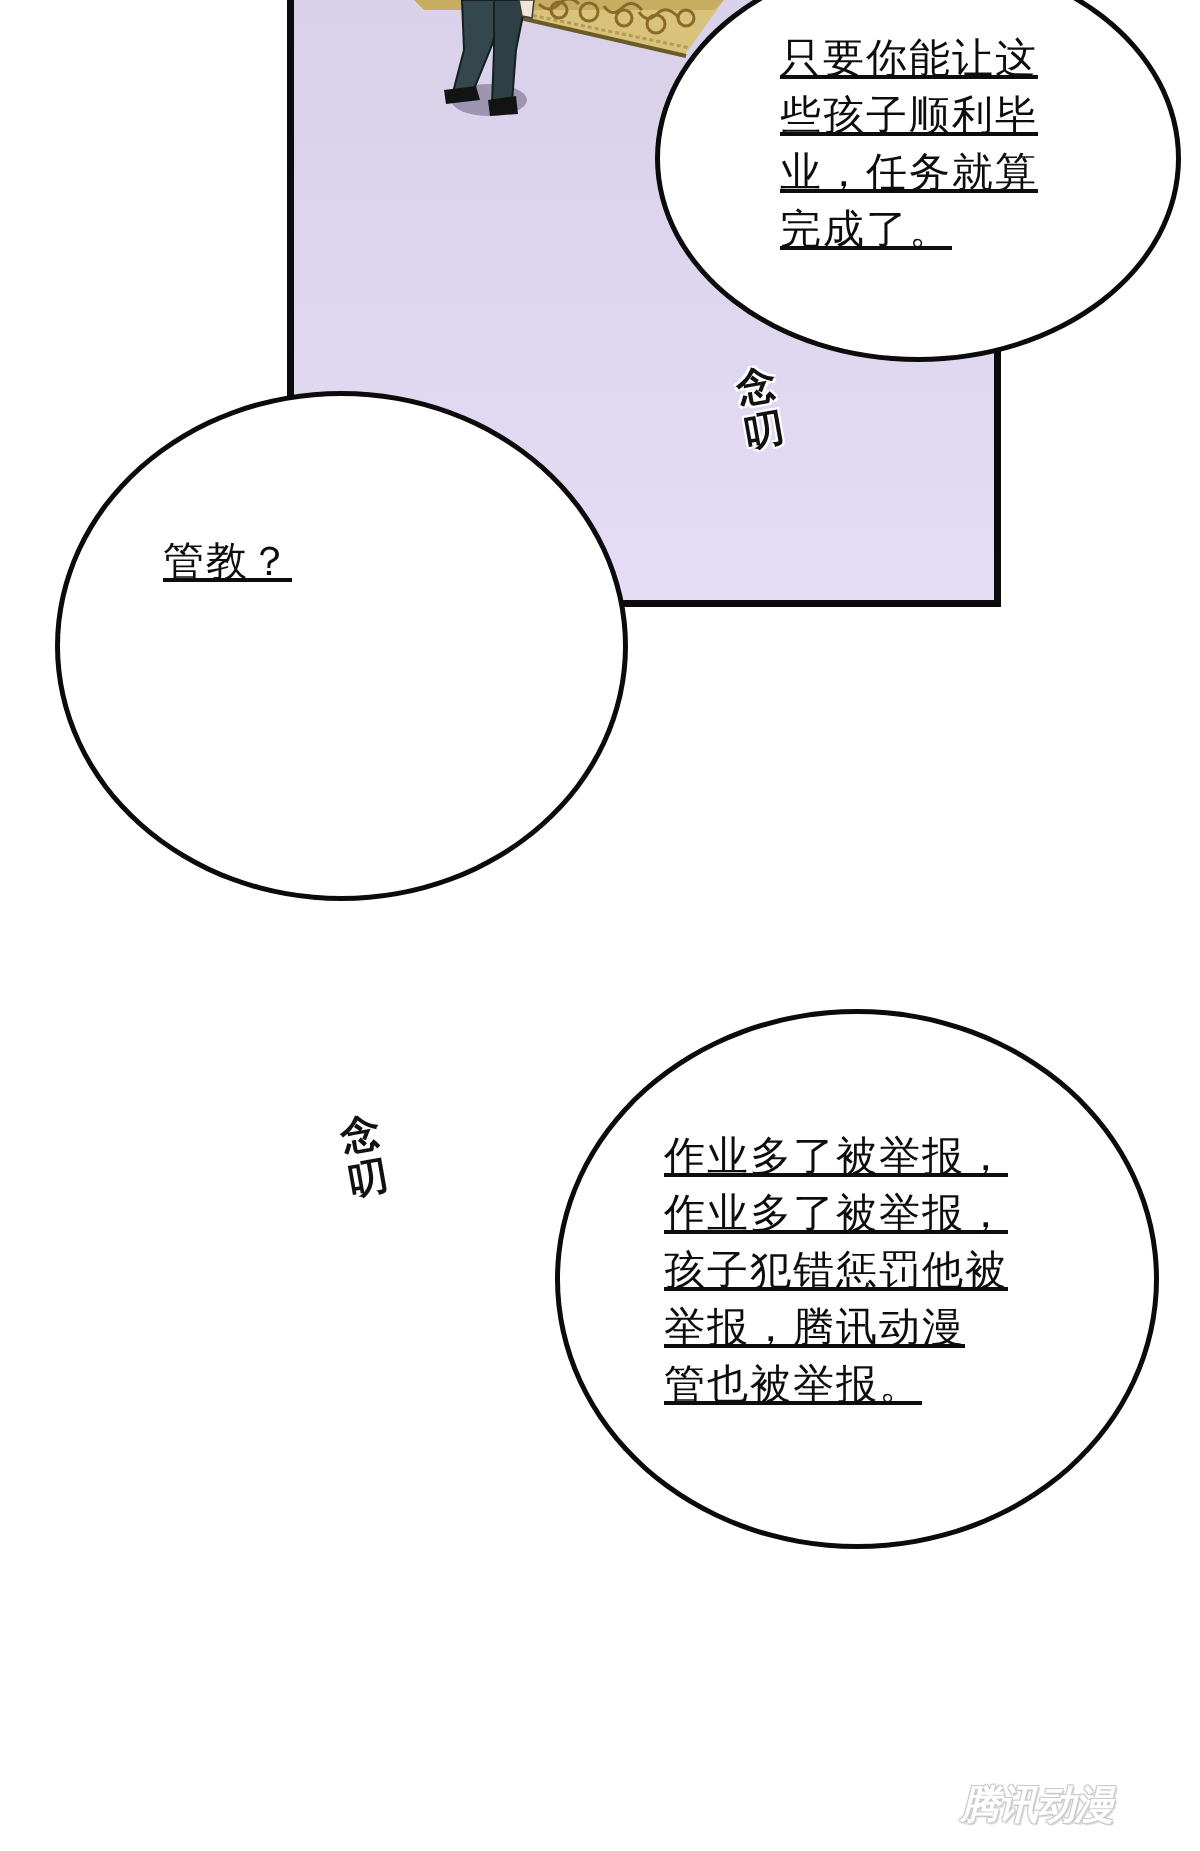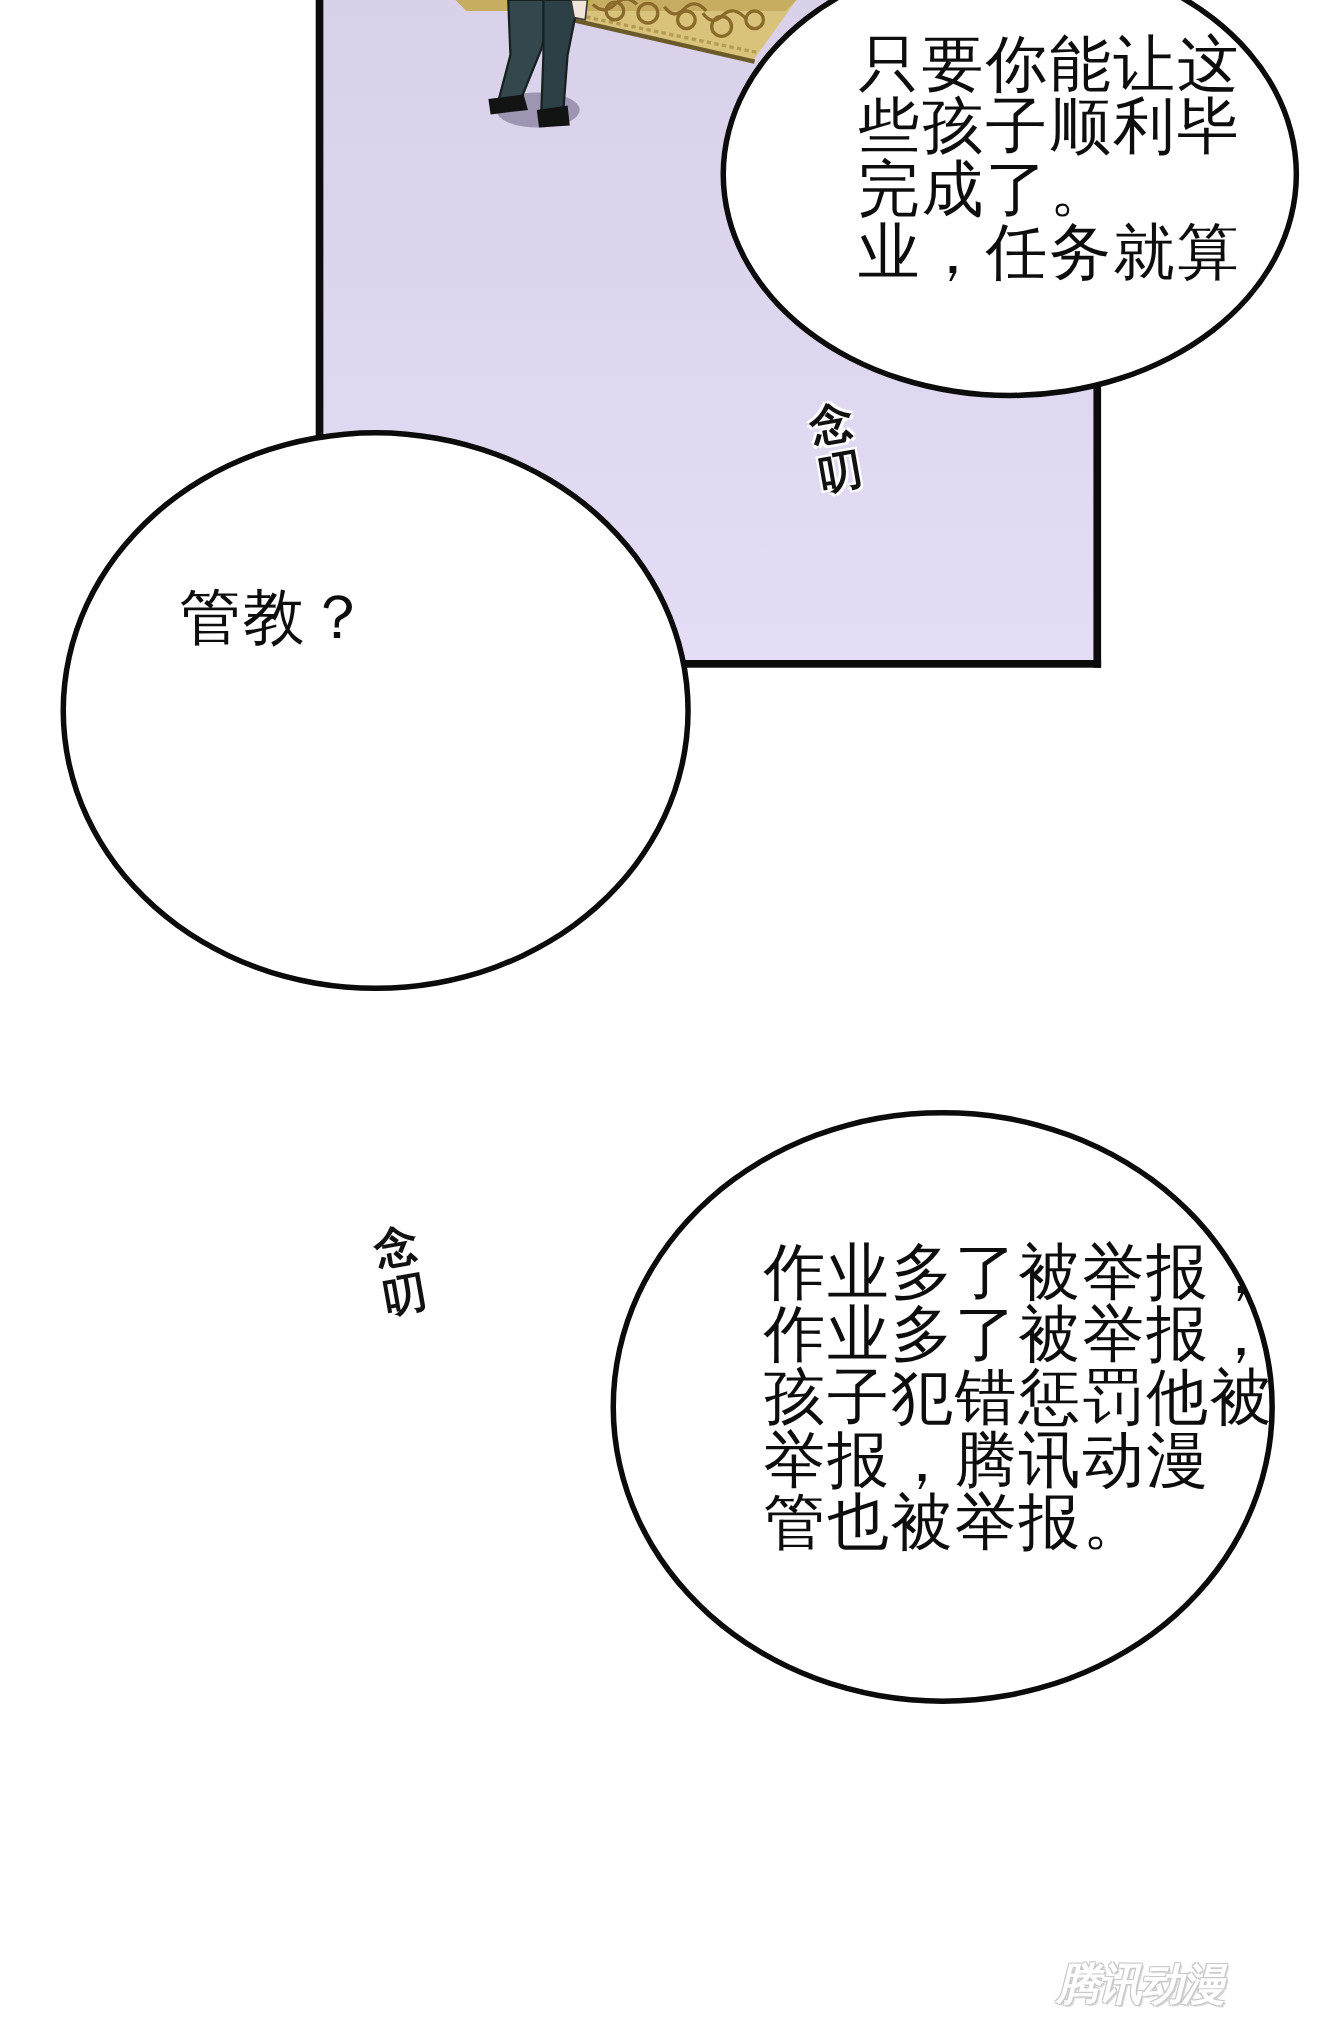--- a/index.html
+++ b/index.html
@@ -13,22 +13,22 @@
     border: 7px solid #0b0b0b; border-top: none;
     background: linear-gradient(180deg, #d9d1ea 0%, #ddd5ee 40%, #e5ddf6 100%);
     overflow: hidden;
   }
   .art { position: absolute; left: 0; top: 0; }
   .bubble {
     position: absolute; background: #ffffff; border: 5px solid #0b0b0b;
     border-radius: 50%; box-sizing: border-box;
   }
   .bubble-text {
-    position: absolute; color: #0d0d0d; font-size: 56px; line-height: 57px;
-    font-weight: 500; letter-spacing: 2px; white-space: nowrap;
+    position: absolute; color: #0d0d0d; font-size: 41px; line-height: 57px;
+    font-weight: 500; letter-spacing: 2px; white-space: nowrap; text-decoration: underline;
   }
   .bubble-text .line { display: block; }
   .sfx {
     position: absolute; color: #111; font-size: 40px; font-weight: bold;
     line-height: 44px; width: 52px; text-align: center;
     text-shadow: 0 0 3px #fff, 0 0 3px #fff, 2px 2px 0 #fff, -2px -2px 0 #fff, 2px -2px 0 #fff, -2px 2px 0 #fff;
     transform: rotate(-10deg);
   }
   .sfx .ch { display: block; }
   .watermark {
@@ -70,41 +70,41 @@
       <path d="M194,110 L222,106 L224,124 L196,126 Z" fill="#121414"></path>
       <path d="M225,10 L240,10 L238,28 L228,26 Z" fill="#f1e4d8" stroke="#3a3a3a" stroke-width="1.5"></path>
     </g>
   </svg>
 </div>
 
 <div class="bubble" style="left:655px; top:-45px; width:526px; height:407px;"></div>
 <div class="bubble-text" style="left:780px; top:30px;">
   <span class="line">只要你能让这</span>
   <span class="line">些孩子顺利毕</span>
+  <span class="line">业，任务就算</span>
   <span class="line">完成了。</span>
-  <span class="line">业，任务就算</span>
 </div>
 
 <div class="sfx" style="left:734px; top:364px;">
   <span class="ch">念</span>
   <span class="ch">叨</span>
 </div>
 
 <div class="bubble" style="left:55px; top:391px; width:573px; height:510px;"></div>
 <div class="bubble-text" style="left:163px; top:533px;">
   <span class="line">管教？</span>
 </div>
 
 <div class="sfx" style="left:338px; top:1112px;">
   <span class="ch">念</span>
   <span class="ch">叨</span>
 </div>
 
 <div class="bubble" style="left:555px; top:1009px; width:604px; height:540px;"></div>
-<div class="bubble-text" style="left:664px; top:1128px;margin-left:30px;">
+<div class="bubble-text" style="left:664px; top:1128px;">
   <span class="line">作业多了被举报，</span>
   <span class="line">作业多了被举报，</span>
   <span class="line">孩子犯错惩罚他被</span>
   <span class="line">举报，腾讯动漫</span>
   <span class="line">管也被举报。</span>
 </div>
 
 <div class="watermark">腾讯动漫</div>
 
 </body></html>

